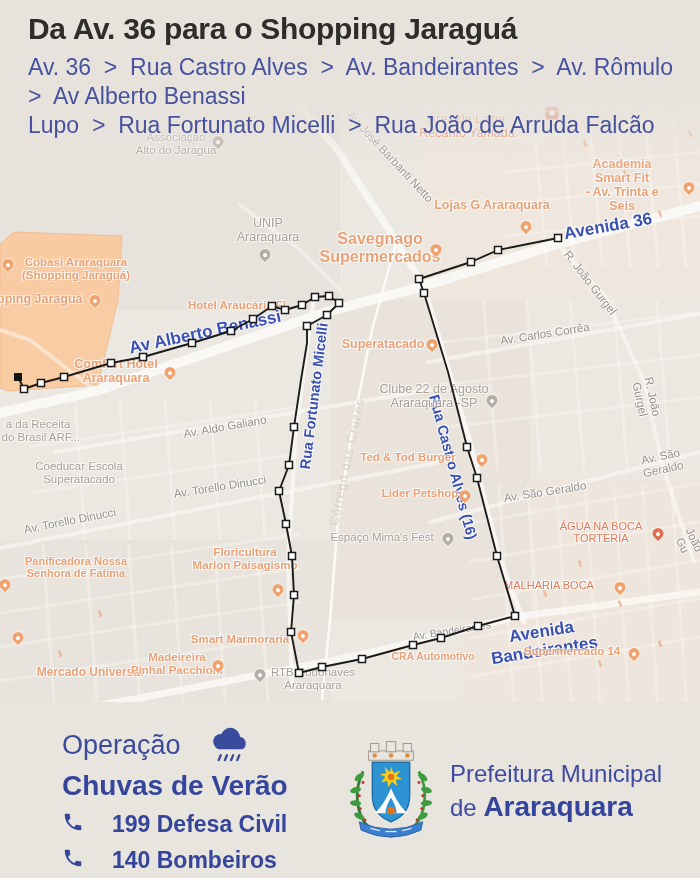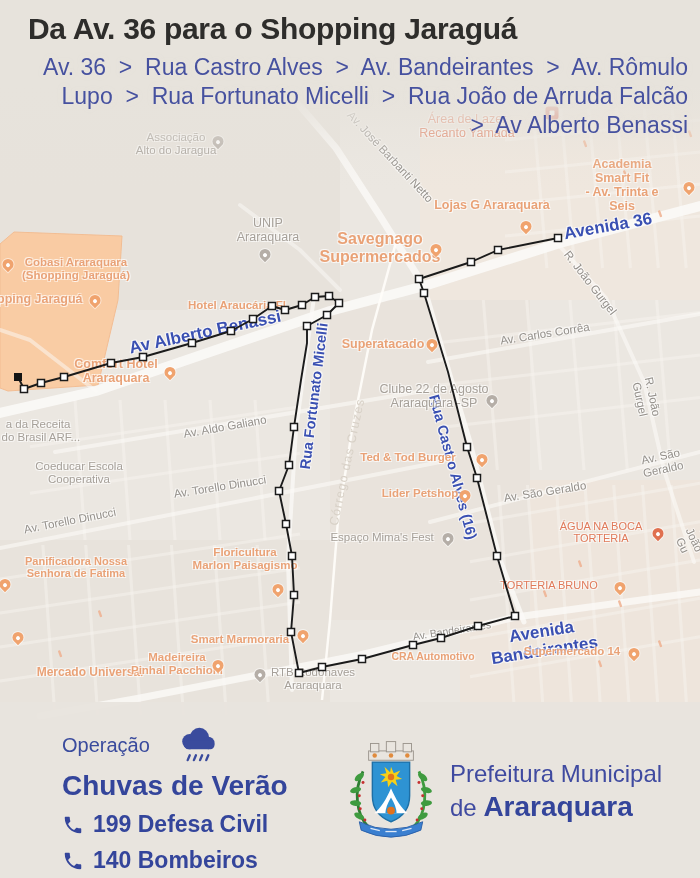--- a/index.html
+++ b/index.html
@@ -22,28 +22,28 @@
   .pin-o{background:#f0a36e;} .pin-g{background:#b5aea7;} .pin-r{background:#e0704f;}
   .sqicon{position:absolute;width:13px;height:13px;border-radius:3px;background:#d95f49;transform:translate(-50%,-50%);}
   .sqicon:after{content:"";position:absolute;left:4px;top:4px;width:5px;height:5px;border-radius:1px;background:#fff;}
   
   .header-fade{position:absolute;left:0;top:0;width:700px;height:190px;
       background:linear-gradient(to bottom, rgba(231,227,220,1) 0px, rgba(231,227,220,1) 84px,
       rgba(231,227,220,.82) 110px, rgba(231,227,220,.45) 135px, rgba(231,227,220,.12) 162px, rgba(231,227,220,0) 190px);}
   .hdr{position:absolute;left:28px;top:12px;width:660px;}
   .hdr h1{margin:0;font-size:30px;font-weight:700;color:#2e2d2b;letter-spacing:-.3px;}
   .routeline{font-size:23px;color:#46519f;line-height:29px;white-space:pre-wrap;
-      text-shadow:0 0 6px rgba(235,231,224,.9),0 0 2px rgba(235,231,224,.9);text-align:right;}
+      text-shadow:0 0 6px rgba(235,231,224,.9),0 0 2px rgba(235,231,224,.9);}
   .routeline:first-of-type{margin-top:7px;}
   
   .footer{position:absolute;left:0;top:702px;width:700px;height:176px;background:rgba(232,228,221,.95);}
   .ops{position:absolute;left:62px;top:24px;color:#3a4b9d;}
-  .ops-row1{display:flex;align-items:center;gap:26px;font-size:20px;font-weight:400;}
+  .ops-row1{display:flex;align-items:center;gap:26px;font-size:27px;font-weight:400;}
   .ops-name{font-size:28px;font-weight:700;margin-top:6px;color:#34459b;}
-  .phone-row{display:flex;align-items:center;gap:9px;margin-top:9px;font-size:23px;font-weight:700;color:#34459b;}
+  .phone-row{display:flex;align-items:flex-start;gap:28px;margin-top:9px;font-size:23px;font-weight:700;color:#34459b;}
   .logo{position:absolute;left:348px;top:34px;display:flex;align-items:center;gap:16px;}
   .logo-text{color:#3f4aa0;}
   .logo-line1{font-size:24px;font-weight:400;text-align:center;}
   .logo-line2{font-size:24px;font-weight:400;margin-top:3px;}
   .logo-line2 b{font-size:28px;font-weight:700;color:#34459b;}
 </style>
 </head>
 <body>
 
 <div class="page">
@@ -159,21 +159,21 @@
       <div class="lb pg" style="font-size: 11.5px; left: 176px; top: 144px; transform: translate(-50%, -50%) rotate(0deg);">Associação
 Alto do Jaragua</div>
       <div class="lb pg" style="font-size: 12.5px; left: 268px; top: 230px; transform: translate(-50%, -50%) rotate(0deg);">UNIP
 Araraquara</div>
       <div class="lb pg" style="font-size: 12.5px; left: 434px; top: 396px; transform: translate(-50%, -50%) rotate(0deg);">Clube 22 de Agosto
 Araraquara -SP</div>
       <div class="lb pg" style="font-size: 11.5px; left: 382px; top: 537px; transform: translate(-50%, -50%) rotate(0deg);">Espaço Mima's Fest</div>
       <div class="lb pg" style="font-size: 11.5px; left: 313px; top: 679px; transform: translate(-50%, -50%) rotate(0deg);">RTB Rodonaves
 Araraquara</div>
       <div class="lb pg" style="font-size: 11.5px; left: 79px; top: 473px; transform: translate(-50%, -50%) rotate(0deg);">Coeducar Escola
-Cooperativa</div>
+Superatacado</div>
       <div class="lb pg" style="font-size: 11.5px; left: 38px; top: 431px; transform: translate(-50%, -50%) rotate(0deg);">a da Receita
 l do Brasil ARF...</div>
       <div class="lb po" style="font-size: 11.5px; left: 76px; top: 269px; transform: translate(-50%, -50%) rotate(0deg);">Cobasi Araraquara
 (Shopping Jaraguá)</div>
       <div class="lb po" style="font-size: 12.5px; left: 28px; top: 299px; transform: translate(-50%, -50%) rotate(0deg);">Shopping Jaraguá</div>
       <div class="lb po" style="font-size: 11.5px; left: 237px; top: 305px; transform: translate(-50%, -50%) rotate(0deg);">Hotel Araucária Fl</div>
       <div class="lb po" style="font-size: 12.5px; left: 116px; top: 371px; transform: translate(-50%, -50%) rotate(0deg);">Comfort Hotel
 Araraquara</div>
       <div class="lb po" style="font-size: 16px; left: 380px; top: 248px; transform: translate(-50%, -50%) rotate(0deg);">Savegnago
 Supermercados</div>
@@ -190,21 +190,21 @@
 Marlon Paisagismo</div>
       <div class="lb po" style="font-size: 11.5px; left: 240px; top: 639px; transform: translate(-50%, -50%) rotate(0deg);">Smart Marmoraria</div>
       <div class="lb po" style="font-size: 11.5px; left: 177px; top: 664px; transform: translate(-50%, -50%) rotate(0deg);">Madeireira
 Pinhal Pacchioni</div>
       <div class="lb po" style="font-size: 11.5px; left: 572px; top: 651px; transform: translate(-50%, -50%) rotate(0deg);">Supermercado 14</div>
       <div class="lb po" style="font-size: 10.5px; left: 433px; top: 657px; transform: translate(-50%, -50%) rotate(0deg);">CRA Automotivo</div>
       <div class="lb pr" style="font-size: 12.5px; left: 467px; top: 126px; transform: translate(-50%, -50%) rotate(0deg);">Área de Lazer
 Recanto Yamada</div>
       <div class="lb pr" style="font-size: 11px; left: 601px; top: 532px; transform: translate(-50%, -50%) rotate(0deg);">ÁGUA NA BOCA
 TORTERIA</div>
-      <div class="lb pr" style="font-size: 11px; left: 549px; top: 585px; transform: translate(-50%, -50%) rotate(0deg);">TORTERIA BRUNO</div>
+      <div class="lb pr" style="font-size: 11px; left: 549px; top: 585px; transform: translate(-50%, -50%) rotate(0deg);">MALHARIA BOCA</div>
       <div class="pin pin-g" style="left: 218px; top: 146px;"></div>
       <div class="pin pin-g" style="left: 265px; top: 259px;"></div>
       <div class="pin pin-o" style="left: 8px; top: 269px;"></div>
       <div class="pin pin-o" style="left: 95px; top: 305px;"></div>
       <div class="pin pin-o" style="left: 436px; top: 254px;"></div>
       <div class="pin pin-o" style="left: 432px; top: 349px;"></div>
       <div class="pin pin-o" style="left: 526px; top: 231px;"></div>
       <div class="pin pin-o" style="left: 689px; top: 192px;"></div>
       <div class="pin pin-o" style="left: 170px; top: 377px;"></div>
       <div class="pin pin-g" style="left: 492px; top: 405px;"></div>
@@ -265,22 +265,22 @@
         <rect x="37.5" y="379.5" width="7" height="7" fill="#ffffff" stroke="#1b1b1b" stroke-width="1.5"></rect>
         <rect x="20.5" y="385.5" width="7" height="7" fill="#ffffff" stroke="#1b1b1b" stroke-width="1.5"></rect>
         <rect x="14" y="373" width="8" height="8" fill="#141414"></rect>
       </g>
   </svg>
 
   <div class="header-fade"></div>
   <div class="hdr">
     <h1>Da Av. 36 para o Shopping Jaraguá</h1>
     <div class="routeline">Av. 36  &gt;  Rua Castro Alves  &gt;  Av. Bandeirantes  &gt;  Av. Rômulo</div>
+    <div class="routeline">&gt;  Av Alberto Benassi</div>
     <div class="routeline">Lupo  &gt;  Rua Fortunato Micelli  &gt;  Rua João de Arruda Falcão</div>
-    <div class="routeline">&gt;  Av Alberto Benassi</div>
   </div>
 
   <div class="footer">
     <div class="ops">
       <div class="ops-row1">
         <span>Operação</span>
         <svg width="44" height="38" viewBox="0 0 64 54">
           <g fill="#3a4b9d">
             <circle cx="20" cy="22" r="11"></circle>
               <circle cx="34" cy="16" r="14"></circle>

